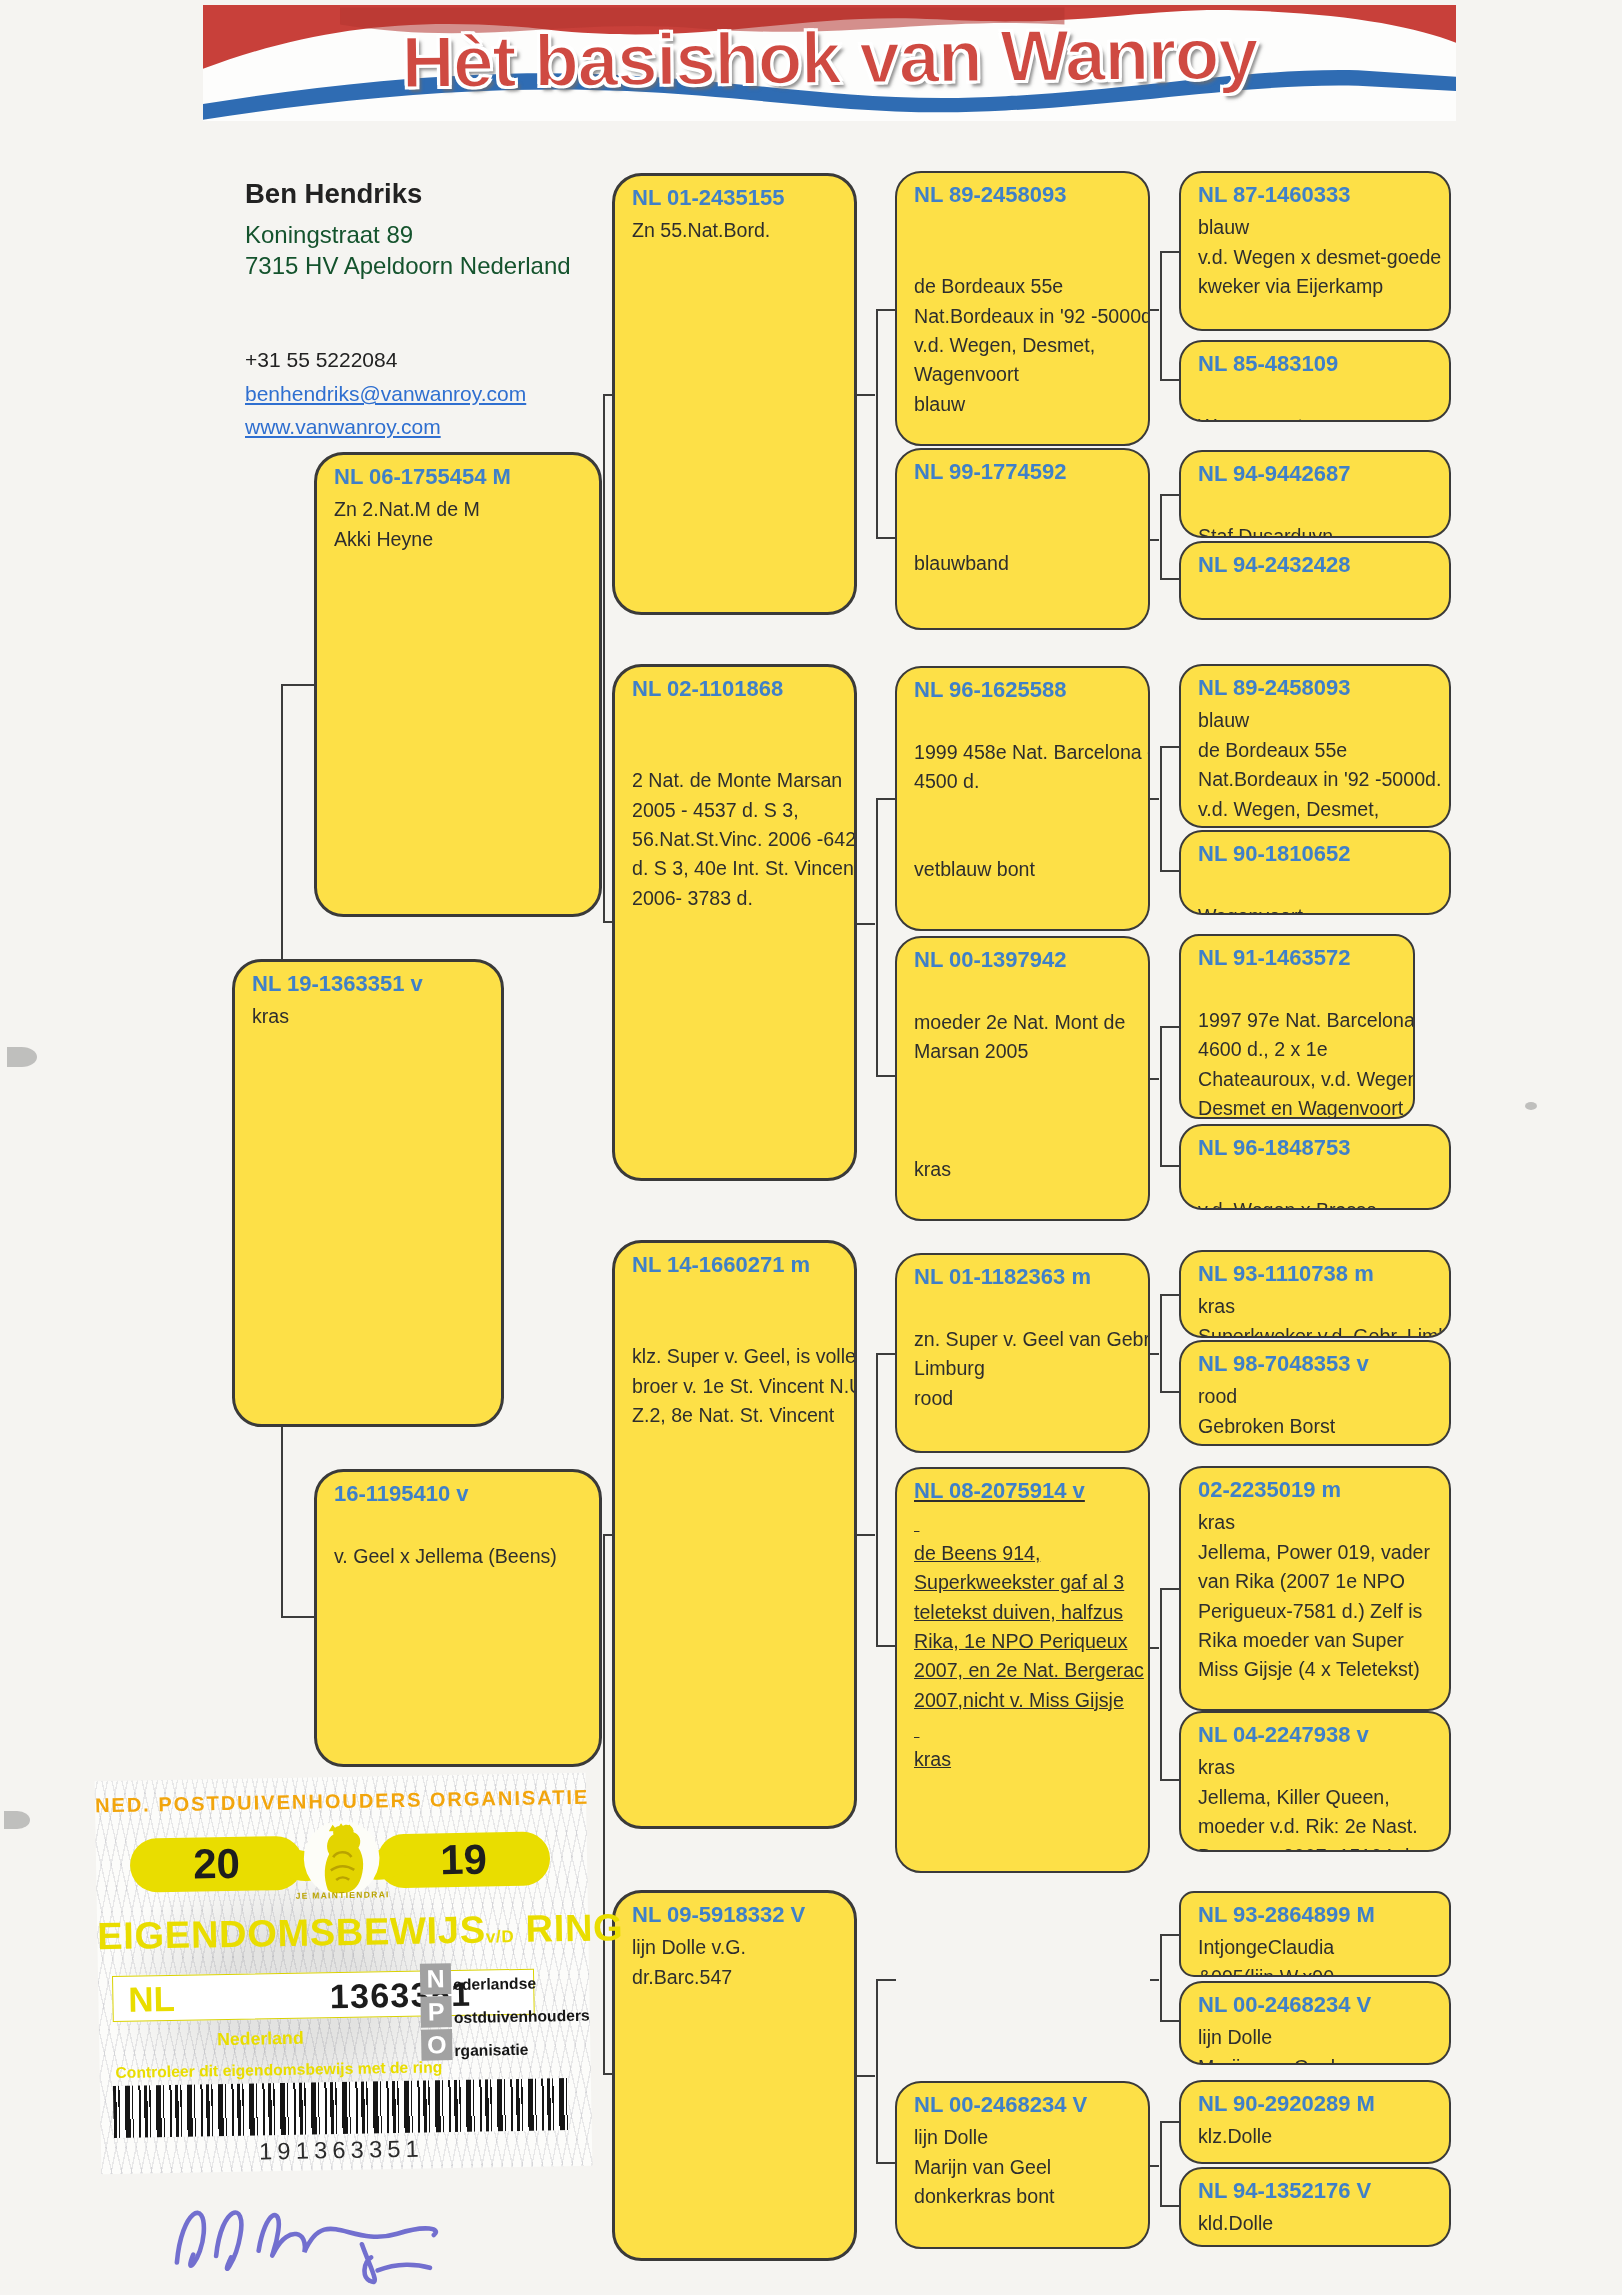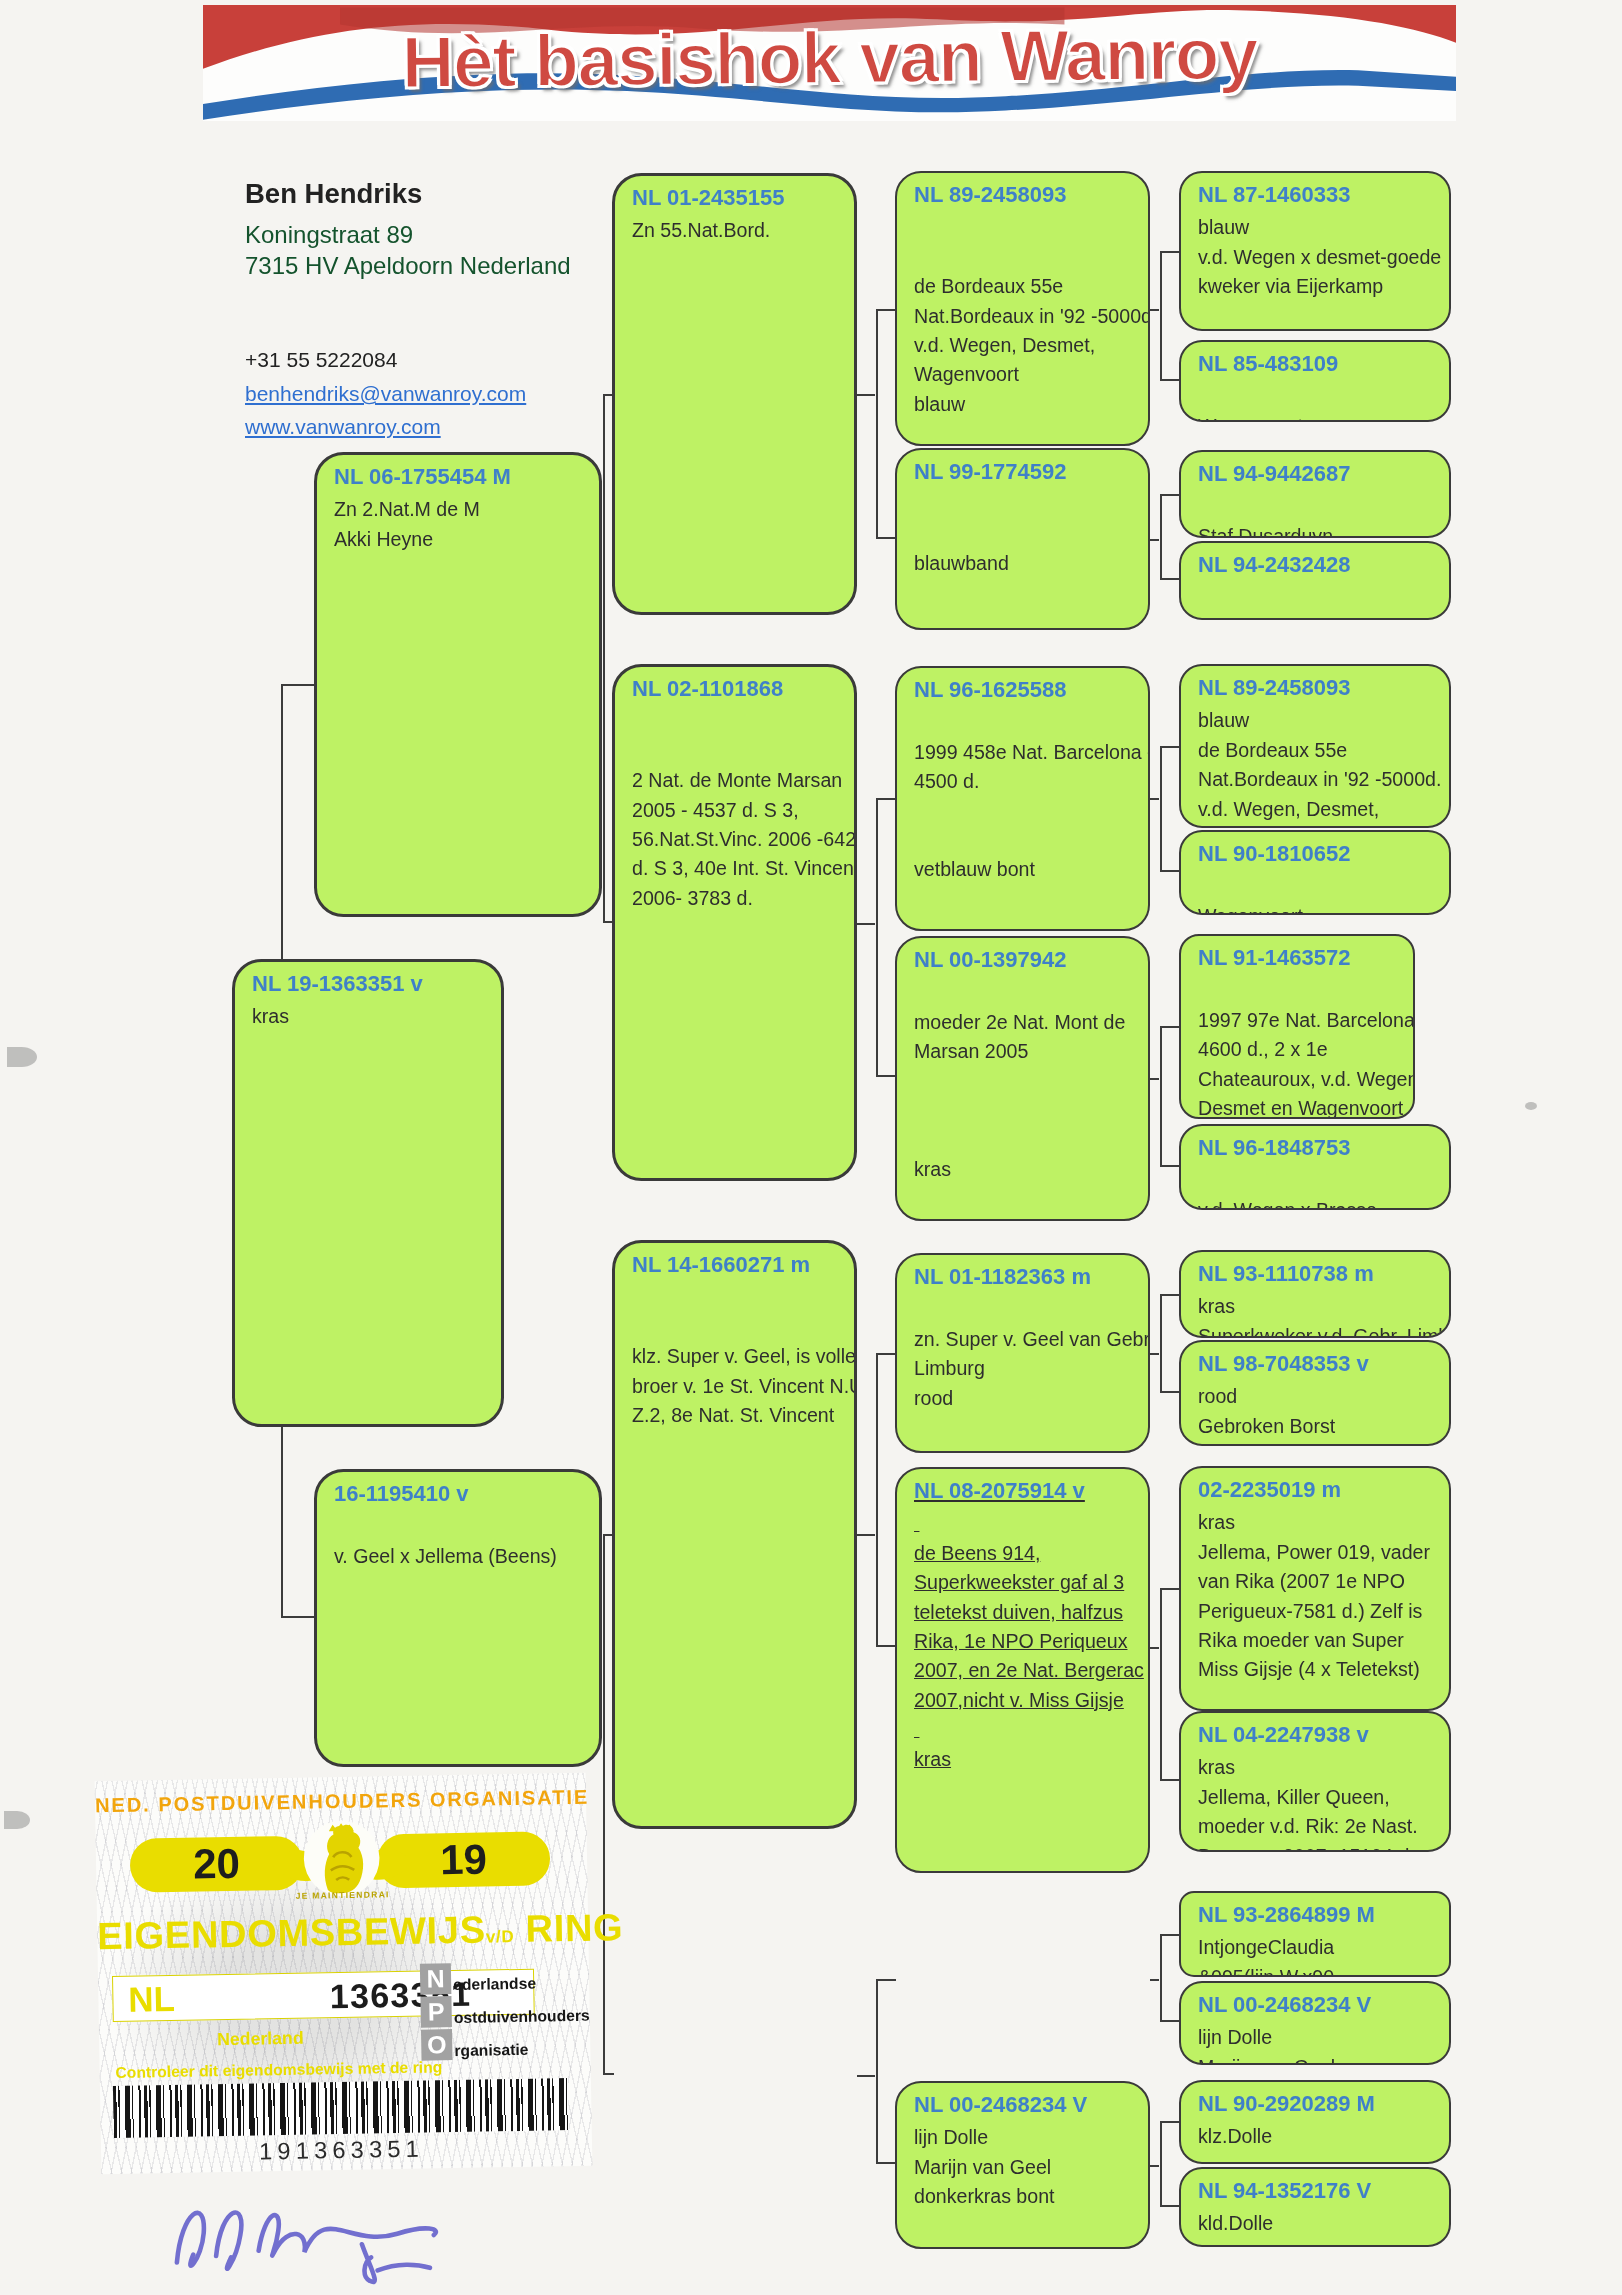--- a/index.html
+++ b/index.html
@@ -24,21 +24,21 @@
   
   .owner { position:absolute; left:245px; top:178px; width:419px; }
   .owner-name { font-size:27.5px; font-weight:bold; color:#222; margin-bottom:9.2px; }
   .owner-line { font-size:24px; line-height:31px; color:#14532d; }
   .owner-phone { position:absolute; left:245px; top:348px; font-size:21px; color:#222; }
   .owner-link { position:absolute; left:245px; font-size:21px; color:#2f6fd0; text-decoration:underline; }
   
   #tree { position:absolute; left:0; top:0; width:1623px; height:2295px; }
   .pbox {
     position:absolute; border-style:solid; border-color:#3a3a3a;
-    background:#bef264; padding:9.2px 17px; overflow:hidden; z-index:2;
+    background:#fde047; padding:9.2px 17px; overflow:hidden; z-index:2;
   }
   .ring { font-size:22px; font-weight:bold; color:#3f80c9; margin-bottom:5.2px; white-space:nowrap; }
   .box-line { font-size:19.6px; line-height:29.4px; min-height:29.4px; white-space:nowrap; color:#2e2e2e; }
   .bracket { position:absolute; border:2.6px solid #3c3c3c; border-right:none; z-index:1; }
   .hline { position:absolute; border-top:2.6px solid #3c3c3c; height:0; z-index:1; }
   
   .cert {
     position:absolute; left:98px; top:1777px; width:491px; height:393px;
     transform:rotate(-1deg); z-index:3;
     background:
@@ -158,20 +158,25 @@
       <div class="box-line">2006- 3783 d.</div>
     </div>
     <div class="pbox" style="left: 612px; top: 1240px; width: 245px; height: 589px; border-radius: 29.4px; border-width: 3.3px;">
       <div class="ring">NL 14-1660271 m</div>
       <div class="box-line">&nbsp;</div>
       <div class="box-line">&nbsp;</div>
       <div class="box-line">klz. Super v. Geel, is volle</div>
       <div class="box-line">broer v. 1e St. Vincent N.U.</div>
       <div class="box-line">Z.2, 8e Nat. St. Vincent</div>
     </div>
+    <div class="pbox" style="left: 612px; top: 1890px; width: 245px; height: 371px; border-radius: 29.4px; border-width: 3.3px;">
+      <div class="ring">NL 09-5918332 V</div>
+      <div class="box-line">lijn Dolle v.G.</div>
+      <div class="box-line">dr.Barc.547</div>
+    </div>
     <div class="pbox" style="left: 895px; top: 171px; width: 255px; height: 275px; border-radius: 26px; border-width: 2.6px;">
       <div class="ring">NL 89-2458093</div>
       <div class="box-line">&nbsp;</div>
       <div class="box-line">&nbsp;</div>
       <div class="box-line">de Bordeaux 55e</div>
       <div class="box-line">Nat.Bordeaux in '92 -5000d.</div>
       <div class="box-line">v.d. Wegen, Desmet,</div>
       <div class="box-line">Wagenvoort</div>
       <div class="box-line">blauw</div>
     </div>

